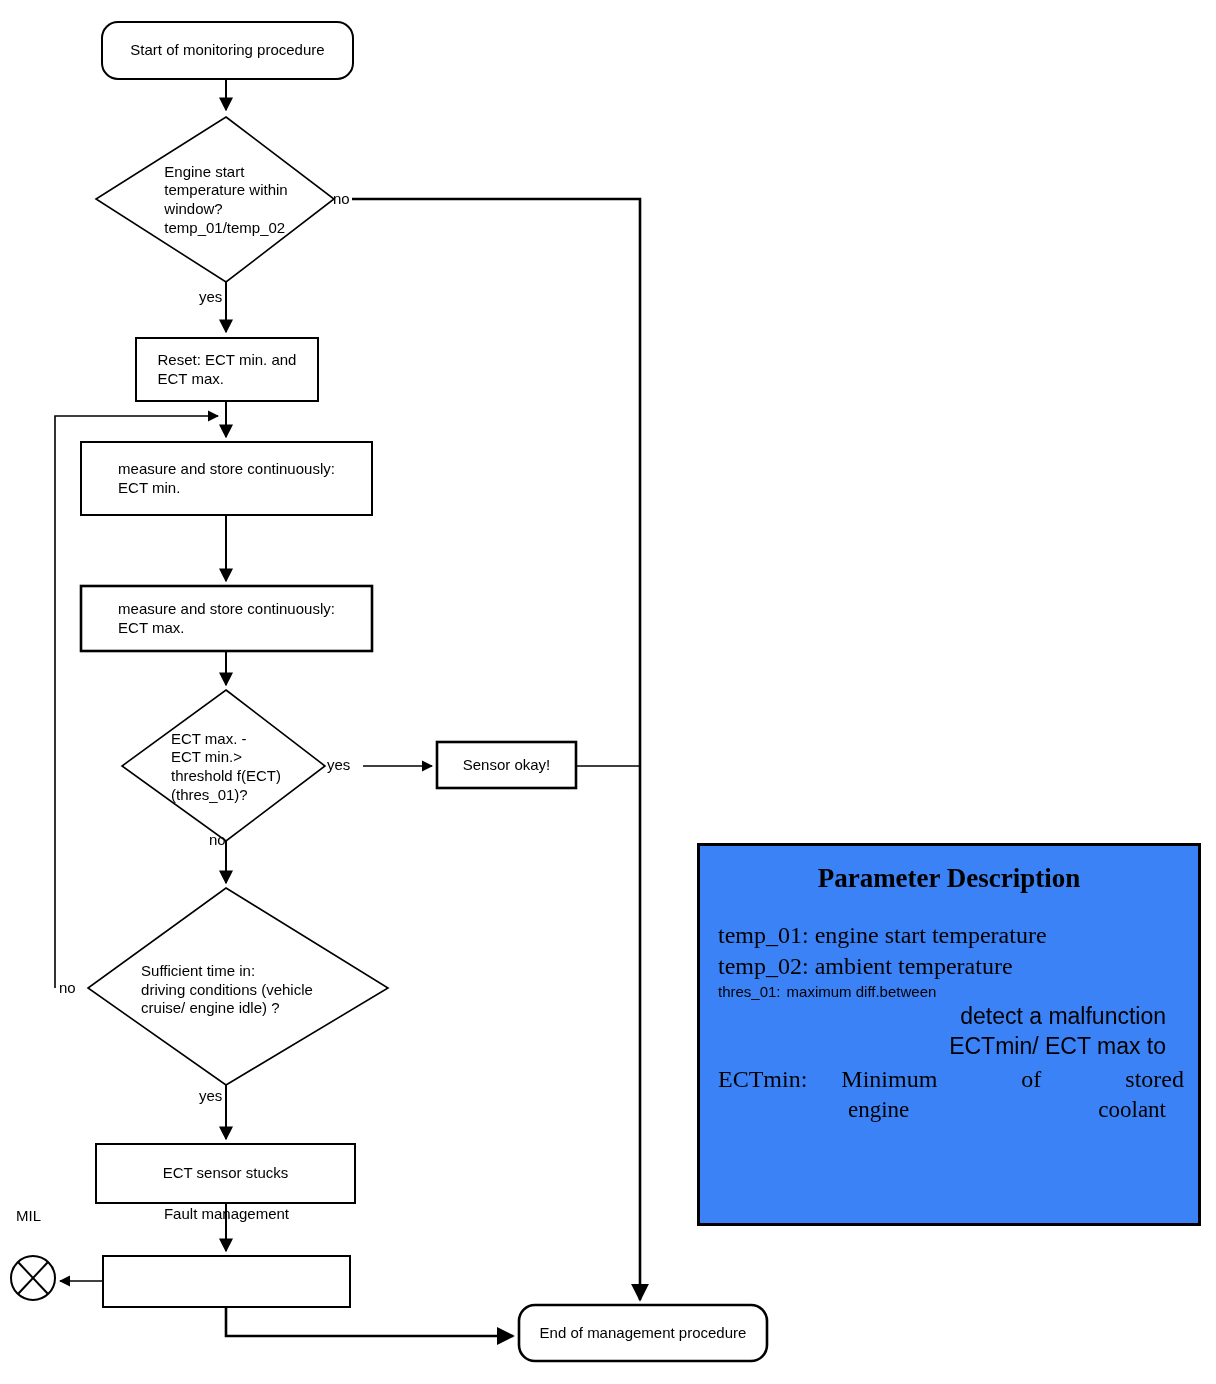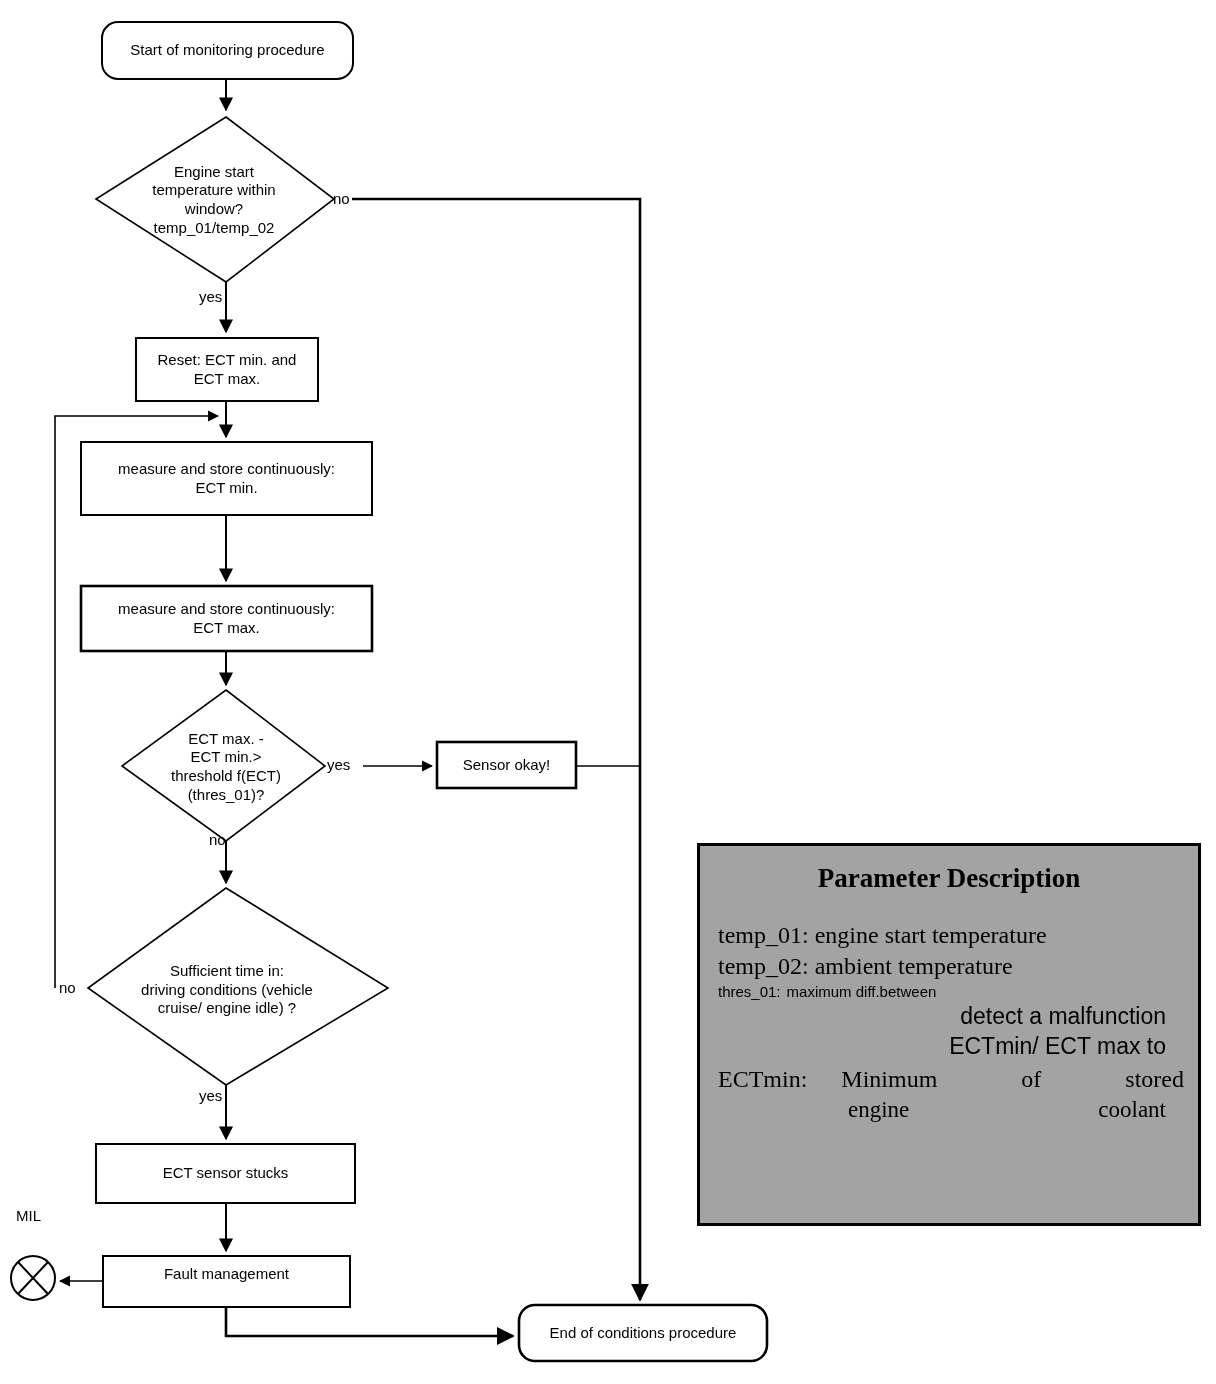--- a/index.html
+++ b/index.html
@@ -20,21 +20,21 @@
     left: 0;
     top: 0;
     width: 1216px;
     height: 1384px;
   }
   .node-label {
     position: absolute;
     display: flex;
     align-items: center;
     justify-content: center;
-    text-align: center;
+    text-align: left;
     font-family: "Liberation Sans", sans-serif;
     font-size: 15px;
     color: #000000;
     line-height: 1.25;
     white-space: pre-line;
     pointer-events: none;
   }
   .edge-label {
     position: absolute;
     font-family: "Liberation Sans", sans-serif;
@@ -49,21 +49,21 @@
     color: #000000;
   }
   
   #param-panel {
     position: absolute;
     left: 697px;
     top: 843px;
     width: 504px;
     height: 383px;
     border: 3px solid #000000;
-    background: #a3a3a3;
+    background: #3b82f6;
     box-sizing: border-box;
   }
   #param-title {
     text-align: center;
     font-family: "Liberation Serif", serif;
     font-weight: bold;
     font-size: 27px;
     color: #000000;
     margin-top: 17px;
   }
@@ -177,21 +177,21 @@
 
     <line x1="226" y1="1203" x2="226" y2="1251" stroke="#000000" stroke-width="2" marker-end="url(#arrow)"></line>
 
     <line x1="103" y1="1281" x2="60" y2="1281" stroke="#000000" stroke-width="1.6" marker-end="url(#arrow)"></line>
 
     <polyline points="226,1307 226,1336 513,1336" fill="none" stroke="#000000" stroke-width="2.6" marker-end="url(#arrow)"></polyline>
   </svg>
 
   <div class="node-label" style="left:102px; top:22px; width:251px; height:57px;">Start of monitoring procedure</div>
 
-  <div class="node-label" style="left:114px; top:152px; width:200px; height:96px;">Engine start
+  <div class="node-label" style="left:126px; top:152px; width:200px; height:96px;">Engine start
 temperature within
 window?
 temp_01/temp_02</div>
 
   <div class="node-label" style="left:136px; top:338px; width:182px; height:63px;">Reset: ECT min. and
 ECT max.</div>
 
   <div class="node-label" style="left:81px; top:442px; width:291px; height:73px;">measure and store continuously:
 ECT min.</div>
 
@@ -204,25 +204,25 @@
 (thres_01)?</div>
 
   <div class="node-label" style="left:437px; top:742px; width:139px; height:46px;">Sensor okay!</div>
 
   <div class="node-label" style="left:116px; top:955px; width:222px; height:70px;">Sufficient time in:
 driving conditions (vehicle
 cruise/ engine idle) ?</div>
 
   <div class="node-label" style="left:96px; top:1144px; width:259px; height:59px;">ECT sensor stucks</div>
 
-  <div class="node-label" style="left:103px; top:1256px; width:247px; height:36px;">Fault management</div>
+  <div class="node-label" style="left:103px; top:1196px; width:247px; height:36px;">Fault management</div>
 
   <div class="mil-label" style="left:16px; top:1207px;">MIL</div>
 
-  <div class="node-label" style="left:519px; top:1305px; width:248px; height:56px;">End of conditions procedure</div>
+  <div class="node-label" style="left:519px; top:1305px; width:248px; height:56px;">End of management procedure</div>
 
   <div class="edge-label" style="left:333px; top:190px;">no</div>
 
   <div class="edge-label" style="left:199px; top:288px;">yes</div>
 
   <div class="edge-label" style="left:327px; top:756px;">yes</div>
 
   <div class="edge-label" style="left:209px; top:831px;">no</div>
 
   <div class="edge-label" style="left:59px; top:979px;">no</div>

